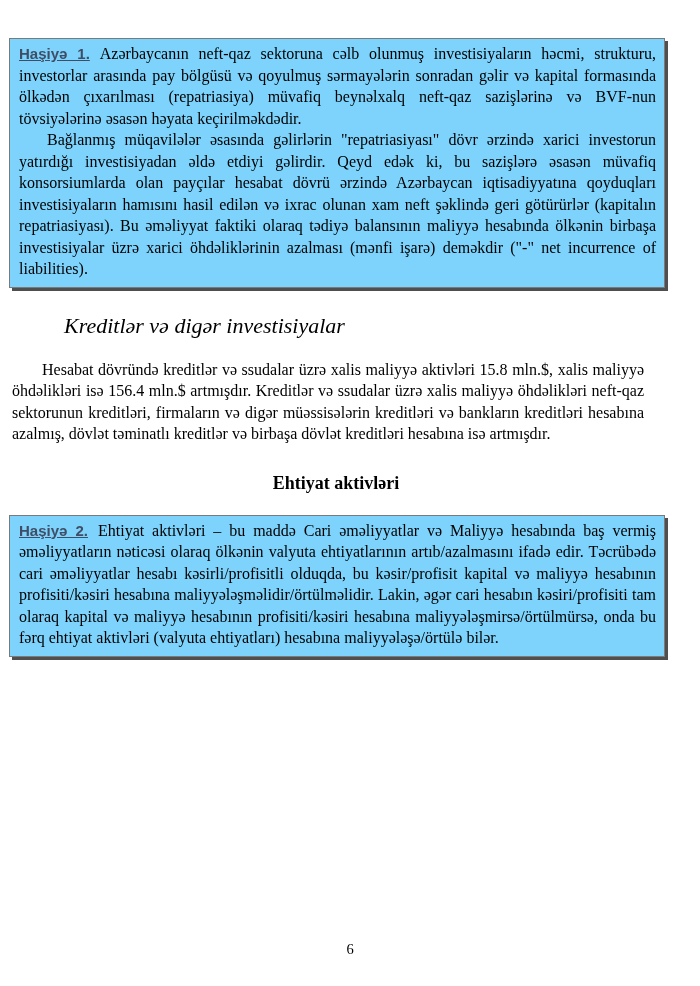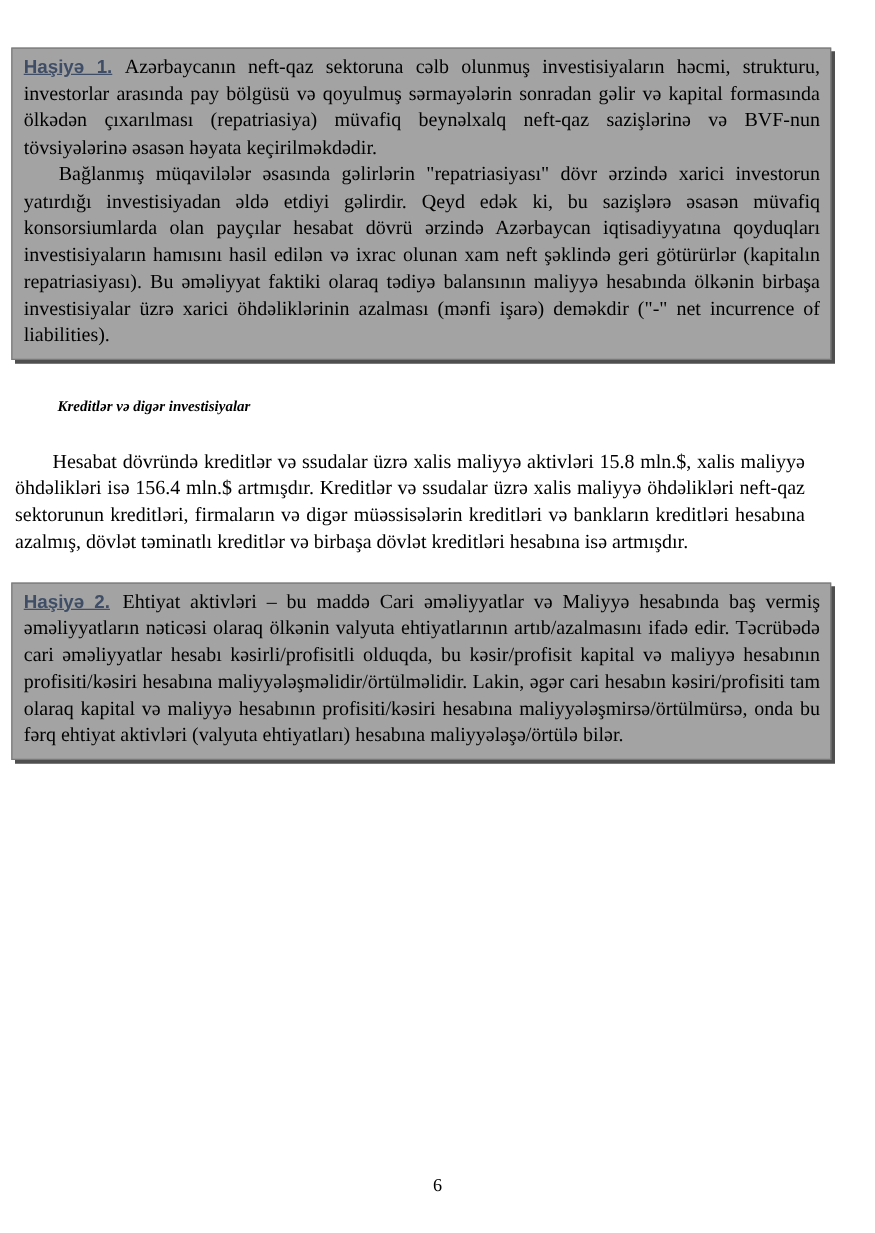--- a/index.html
+++ b/index.html
@@ -15,21 +15,21 @@
     font-family: "Liberation Serif", "DejaVu Serif", serif;
     color: #000000;
     overflow: hidden;
   }
   .note-box {
     box-sizing: border-box;
     margin-left: 9px;
     width: 656px;
     border: 1px solid #7a7a7a;
     box-shadow: 3px 3px 0 #4f4f4f;
-    background: #a3a3a3;
+    background: #7dd3fc;
     padding: 4px 8px 7px 9px;
   }
   .box1 { margin-top: 38px; }
   .box2 { margin-top: 21px; }
   .note-para {
     margin: 0;
     font-size: 16px;
     line-height: 21.5px;
     text-align: justify;
   }
@@ -37,23 +37,23 @@
   .note-label {
     font-family: "Liberation Sans", "DejaVu Sans", sans-serif;
     font-weight: bold;
     font-size: 15px;
     color: #3f4e66;
     text-decoration: underline;
     margin-right: 10px;
   }
   .note-text { }
   .subheading {
-    margin: 27px 40px 0 46px;
-    font-size: 12px;
-    font-weight: bold;
+    margin: 27px 40px 0 64px;
+    font-size: 22px;
+    font-weight: normal;
     font-style: italic;
     line-height: 21px;
   }
   .body-para {
     margin: 0 56px 0 12px;
     font-size: 16px;
     line-height: 21.5px;
     text-align: justify;
     text-indent: 30px;
   }
@@ -83,20 +83,21 @@
   <div class="note-box box1">
     <p class="note-para"><span class="note-label">Haşiyə 1.</span><span class="note-text">Azərbaycanın neft-qaz sektoruna cəlb olunmuş investisiyaların həcmi, strukturu, investorlar arasında pay bölgüsü və qoyulmuş sərmayələrin sonradan gəlir və kapital formasında ölkədən çıxarılması (repatriasiya) müvafiq beynəlxalq neft-qaz sazişlərinə və BVF-nun tövsiyələrinə əsasən həyata keçirilməkdədir.</span></p>
     <p class="note-para indent">Bağlanmış müqavilələr əsasında gəlirlərin "repatriasiyası" dövr ərzində xarici investorun yatırdığı investisiyadan əldə etdiyi gəlirdir. Qeyd edək ki, bu sazişlərə əsasən müvafiq konsorsiumlarda olan payçılar hesabat dövrü ərzində Azərbaycan iqtisadiyyatına qoyduqları investisiyaların hamısını hasil edilən və ixrac olunan xam neft şəklində geri götürürlər (kapitalın repatriasiyası). Bu əməliyyat faktiki olaraq tədiyə balansının maliyyə hesabında ölkənin birbaşa investisiyalar üzrə xarici öhdəliklərinin azalması (mənfi işarə) deməkdir ("-" net incurrence of liabilities).</p>
   </div>
 
   <h3 class="subheading">Kreditlər və digər investisiyalar</h3>
 
   <p class="body-para first-after-heading">Hesabat dövründə kreditlər və ssudalar üzrə xalis maliyyə aktivləri 15.8 mln.$, xalis maliyyə öhdəlikləri isə 156.4 mln.$ artmışdır. Kreditlər və ssudalar üzrə xalis maliyyə öhdəlikləri neft-qaz sektorunun kreditləri, firmaların və digər müəssisələrin kreditləri və bankların kreditləri hesabına azalmış, dövlət təminatlı kreditlər və birbaşa dövlət kreditləri hesabına isə artmışdır.</p>
 
 
+  <h2 class="main-heading">Ehtiyat aktivləri</h2>
 
 
   <div class="note-box box2">
     <p class="note-para"><span class="note-label">Haşiyə 2.</span><span class="note-text">Ehtiyat aktivləri – bu maddə Cari əməliyyatlar və Maliyyə hesabında baş vermiş əməliyyatların nəticəsi olaraq ölkənin valyuta ehtiyatlarının artıb/azalmasını ifadə edir. Təcrübədə cari əməliyyatlar hesabı kəsirli/profisitli olduqda, bu kəsir/profisit kapital və maliyyə hesabının profisiti/kəsiri hesabına maliyyələşməlidir/örtülməlidir. Lakin, əgər cari hesabın kəsiri/profisiti tam olaraq kapital və maliyyə hesabının profisiti/kəsiri hesabına maliyyələşmirsə/örtülmürsə, onda bu fərq ehtiyat aktivləri (valyuta ehtiyatları) hesabına maliyyələşə/örtülə bilər.</span></p>
   </div>
 
   <div class="page-number">6</div>
 
 </div>
 

